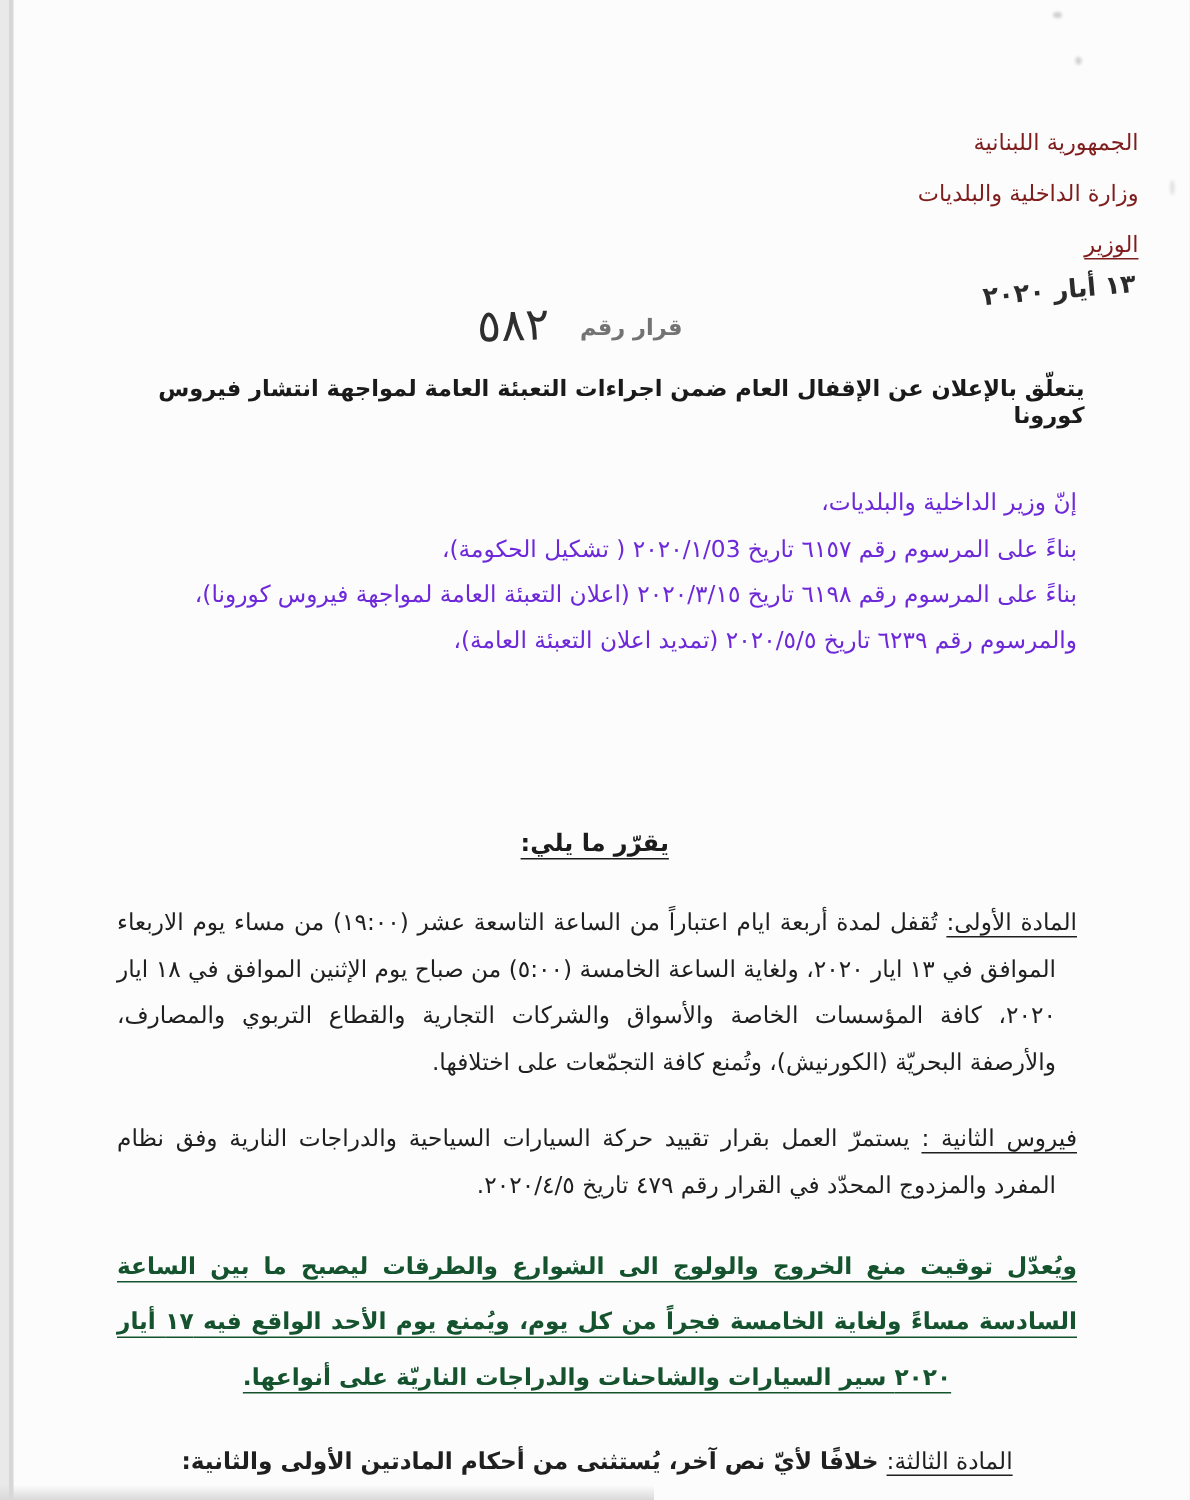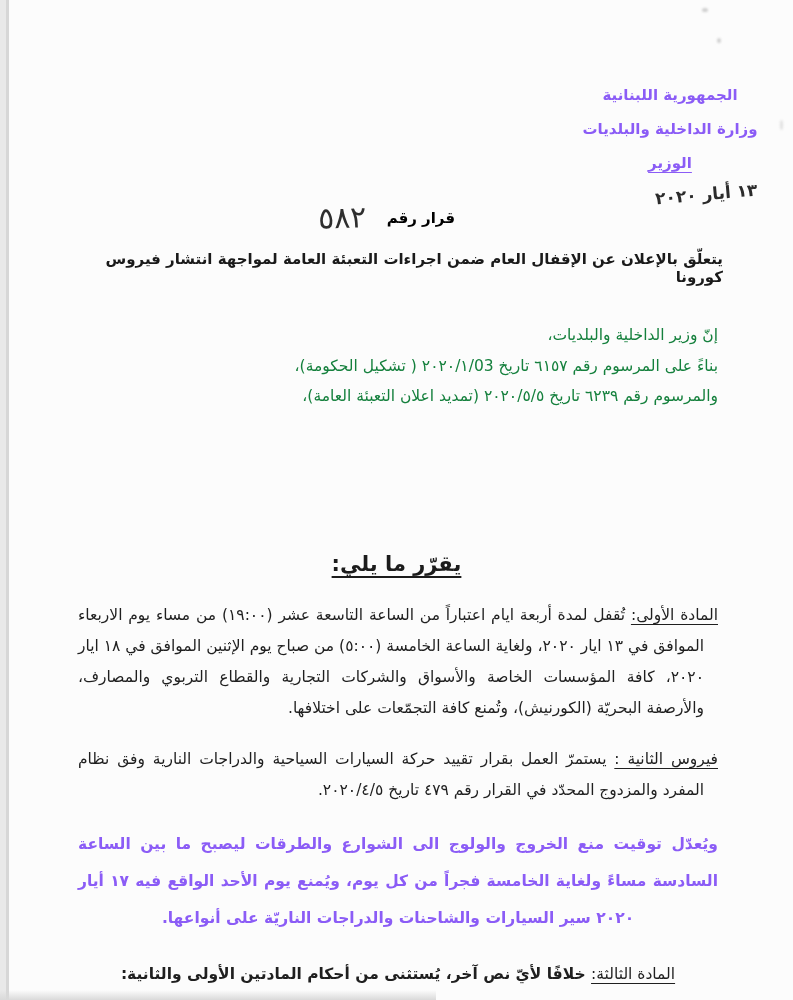--- a/index.html
+++ b/index.html
@@ -29,77 +29,77 @@
     background:linear-gradient(to top,#d9d9d9,rgba(255,255,255,0));
   }
   .speck{position:absolute;background:#cfcfcf;border-radius:50%;filter:blur(1px);}
   .speck.s1{top:8px;right:85px;width:6px;height:4px;}
   .speck.s2{top:38px;right:72px;width:4px;height:5px;}
   .speck.s3{top:120px;right:10px;width:3px;height:10px;opacity:.6;}
 
   
   .letterhead{
     position:absolute;top:78px;right:34px;width:178px;
-    text-align:center;font-size:15px;font-weight:700;line-height:34px;
-    color:#8b5cf6;
+    font-size:15px;font-weight:400;line-height:34px;
+    color:#7f1d1d;
   }
   .letterhead .minister{
     text-decoration:underline;text-underline-offset:4px;
   }
 
   
   .hand-date{
     position:absolute;top:184px;right:36px;
     font-size:17px;font-weight:700;letter-spacing:1.5px;
     transform:rotate(-5deg);
     color:#2b2b2b;
   }
   .decree-row{
     position:absolute;top:200px;right:338px;
     display:flex;align-items:center;gap:20px;
   }
   .decree-label{
-    font-size:15px;font-weight:700;color:#000000;
+    font-size:15px;font-weight:700;color:#737373;
   }
   .hand-number{
     font-size:30px;font-weight:400;letter-spacing:13px;
     transform:rotate(-2deg);
     color:#2e2e2e;
   }
 
   .subject{
     position:absolute;top:250px;right:70px;left:70px;margin:0;
     text-align:right;font-size:15px;font-weight:700;color:#1a1a1a;
   }
 
   .preamble{
     position:absolute;top:320px;right:75px;left:78px;
-    font-size:15.5px;line-height:30.5px;color:#15803d;
+    font-size:15.5px;line-height:30.5px;color:#6d28d9;
   }
   .preamble p{margin:0;text-align:justify;}
 
   .decides{
     position:absolute;top:552px;right:0;left:0;margin:0;
-    text-align:center;font-size:21px;font-weight:700;
+    text-align:center;font-size:16px;font-weight:700;
     text-decoration:underline;text-underline-offset:5px;
   }
 
   .articles{
     position:absolute;top:600px;right:75px;left:78px;
     font-size:15.5px;line-height:31px;color:#1f1f1f;
   }
   .article{margin:0 0 20px;text-align:justify;padding-right:14px;text-indent:-14px;}
   .art-label{
     font-weight:400;text-decoration:underline;text-underline-offset:4px;
   }
   .amendment{
     margin:0 0 22px;font-weight:700;line-height:37px;
     text-align:justify;text-align-last:center;
-    text-underline-offset:5px;
-    color:#8b5cf6;
+    text-decoration:underline;text-underline-offset:5px;
+    color:#14532d;
   }
   .article3{margin:14px 0 0;font-weight:700;text-align:center;padding:0;text-indent:0;}
 </style>
 </head>
 <body>
 
 <div class="page">
 
   <div class="edge-left2"></div>
   <div class="edge-left"></div>
@@ -119,20 +119,21 @@
   <div class="decree-row">
     <span class="decree-label">قرار رقم</span>
     <span class="hand-number">٥٨٢</span>
   </div>
 
   <p class="subject">يتعلّق بالإعلان عن الإقفال العام ضمن اجراءات التعبئة العامة لمواجهة انتشار فيروس كورونا</p>
 
   <section class="preamble">
     <p>إنّ وزير الداخلية والبلديات،</p>
     <p>بناءً على المرسوم رقم ٦١٥٧ تاريخ ٢٠٢٠/١/03 ( تشكيل الحكومة)،</p>
+    <p>بناءً على المرسوم رقم ٦١٩٨ تاريخ ٢٠٢٠/٣/١٥ (اعلان التعبئة العامة لمواجهة فيروس كورونا)،</p>
     <p>والمرسوم رقم ٦٢٣٩ تاريخ ٢٠٢٠/٥/٥ (تمديد اعلان التعبئة العامة)،</p>
   </section>
 
   <p class="decides">يقرّر ما يلي:</p>
 
   <section class="articles">
     <p class="article"><span class="art-label">المادة الأولى:</span><span> تُقفل لمدة أربعة ايام اعتباراً من الساعة التاسعة عشر (١٩:٠٠) من مساء يوم الاربعاء الموافق في ١٣ ايار ٢٠٢٠، ولغاية الساعة الخامسة (٥:٠٠) من صباح يوم الإثنين الموافق في ١٨ ايار ٢٠٢٠، كافة المؤسسات الخاصة والأسواق والشركات التجارية والقطاع التربوي والمصارف، والأرصفة البحريّة (الكورنيش)، وتُمنع كافة التجمّعات على اختلافها.</span></p>
 
     <p class="article"><span class="art-label">فيروس الثانية :</span><span> يستمرّ العمل بقرار تقييد حركة السيارات السياحية والدراجات النارية وفق نظام المفرد والمزدوج المحدّد في القرار رقم ٤٧٩ تاريخ ٢٠٢٠/٤/٥.</span></p>
 

